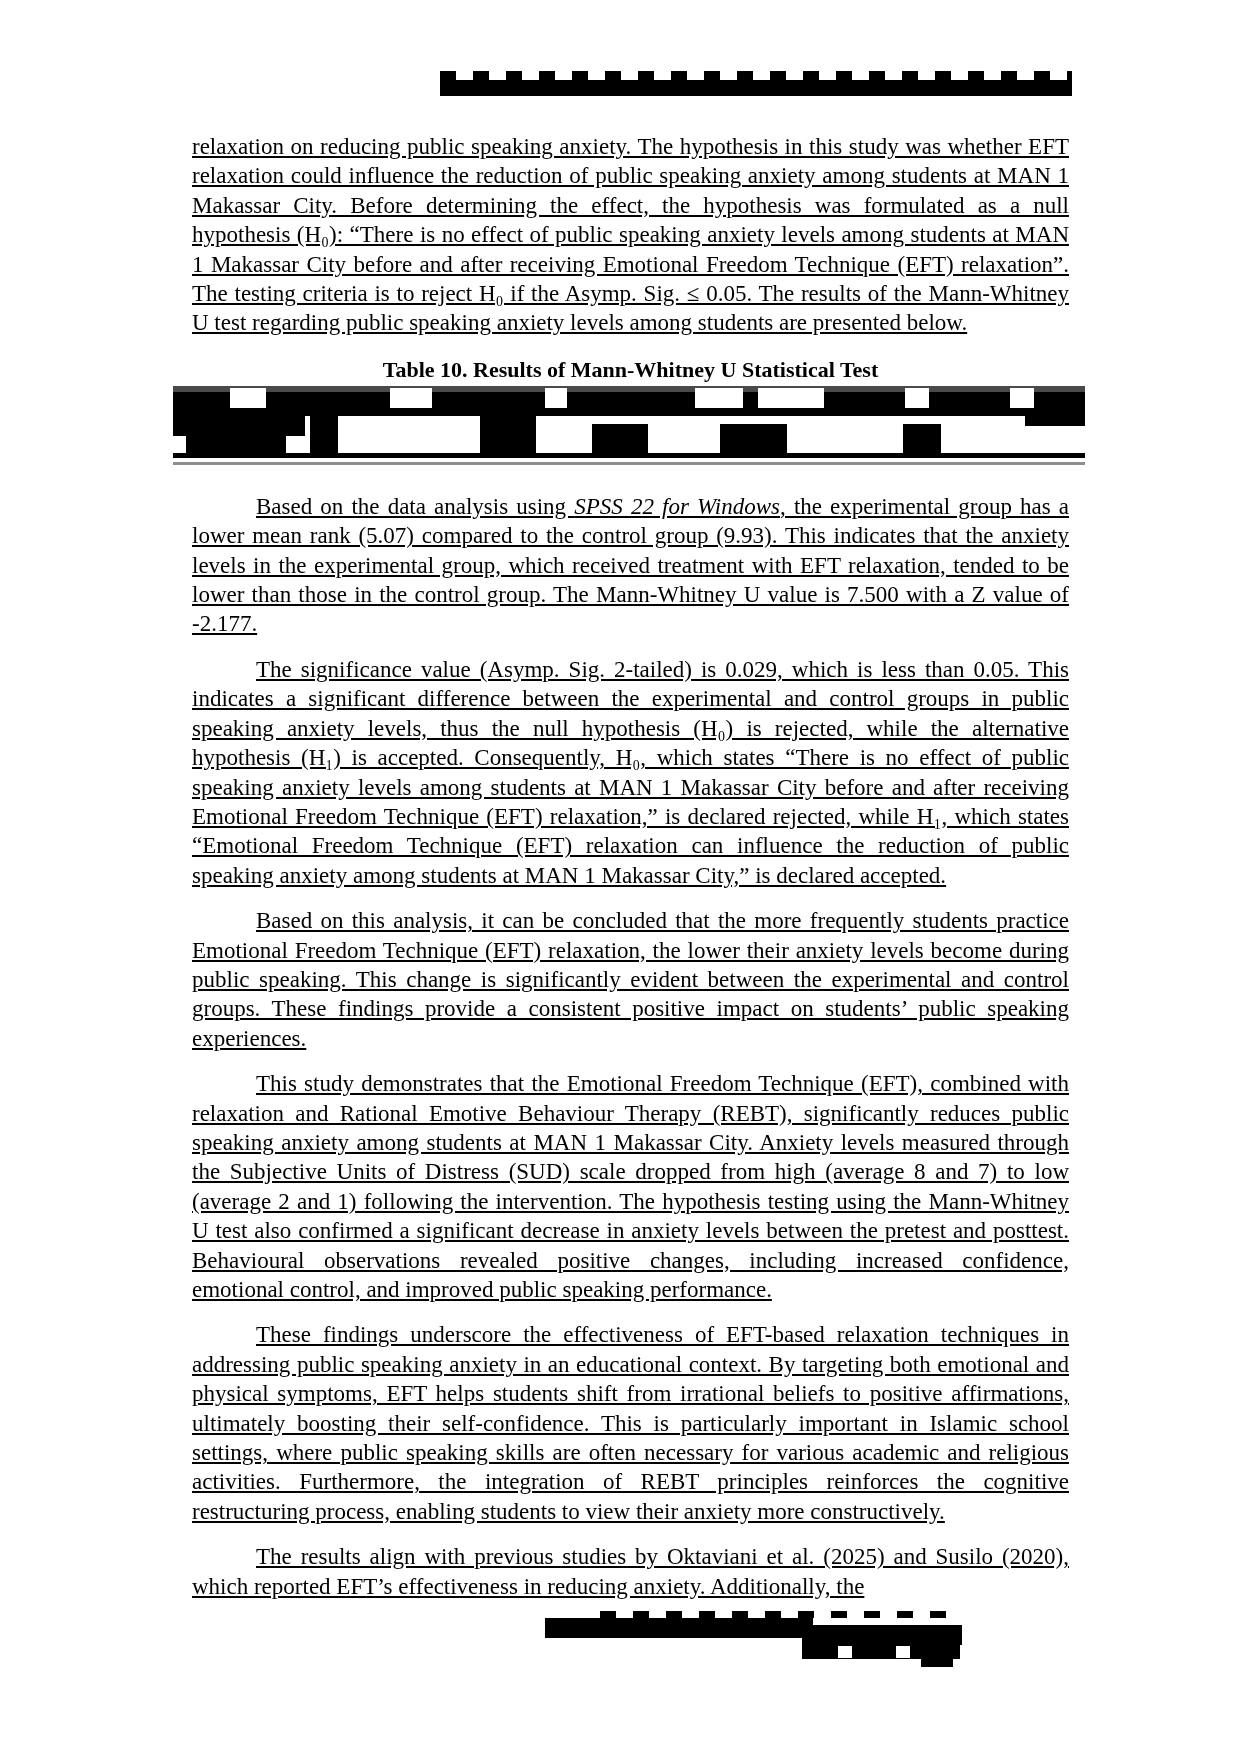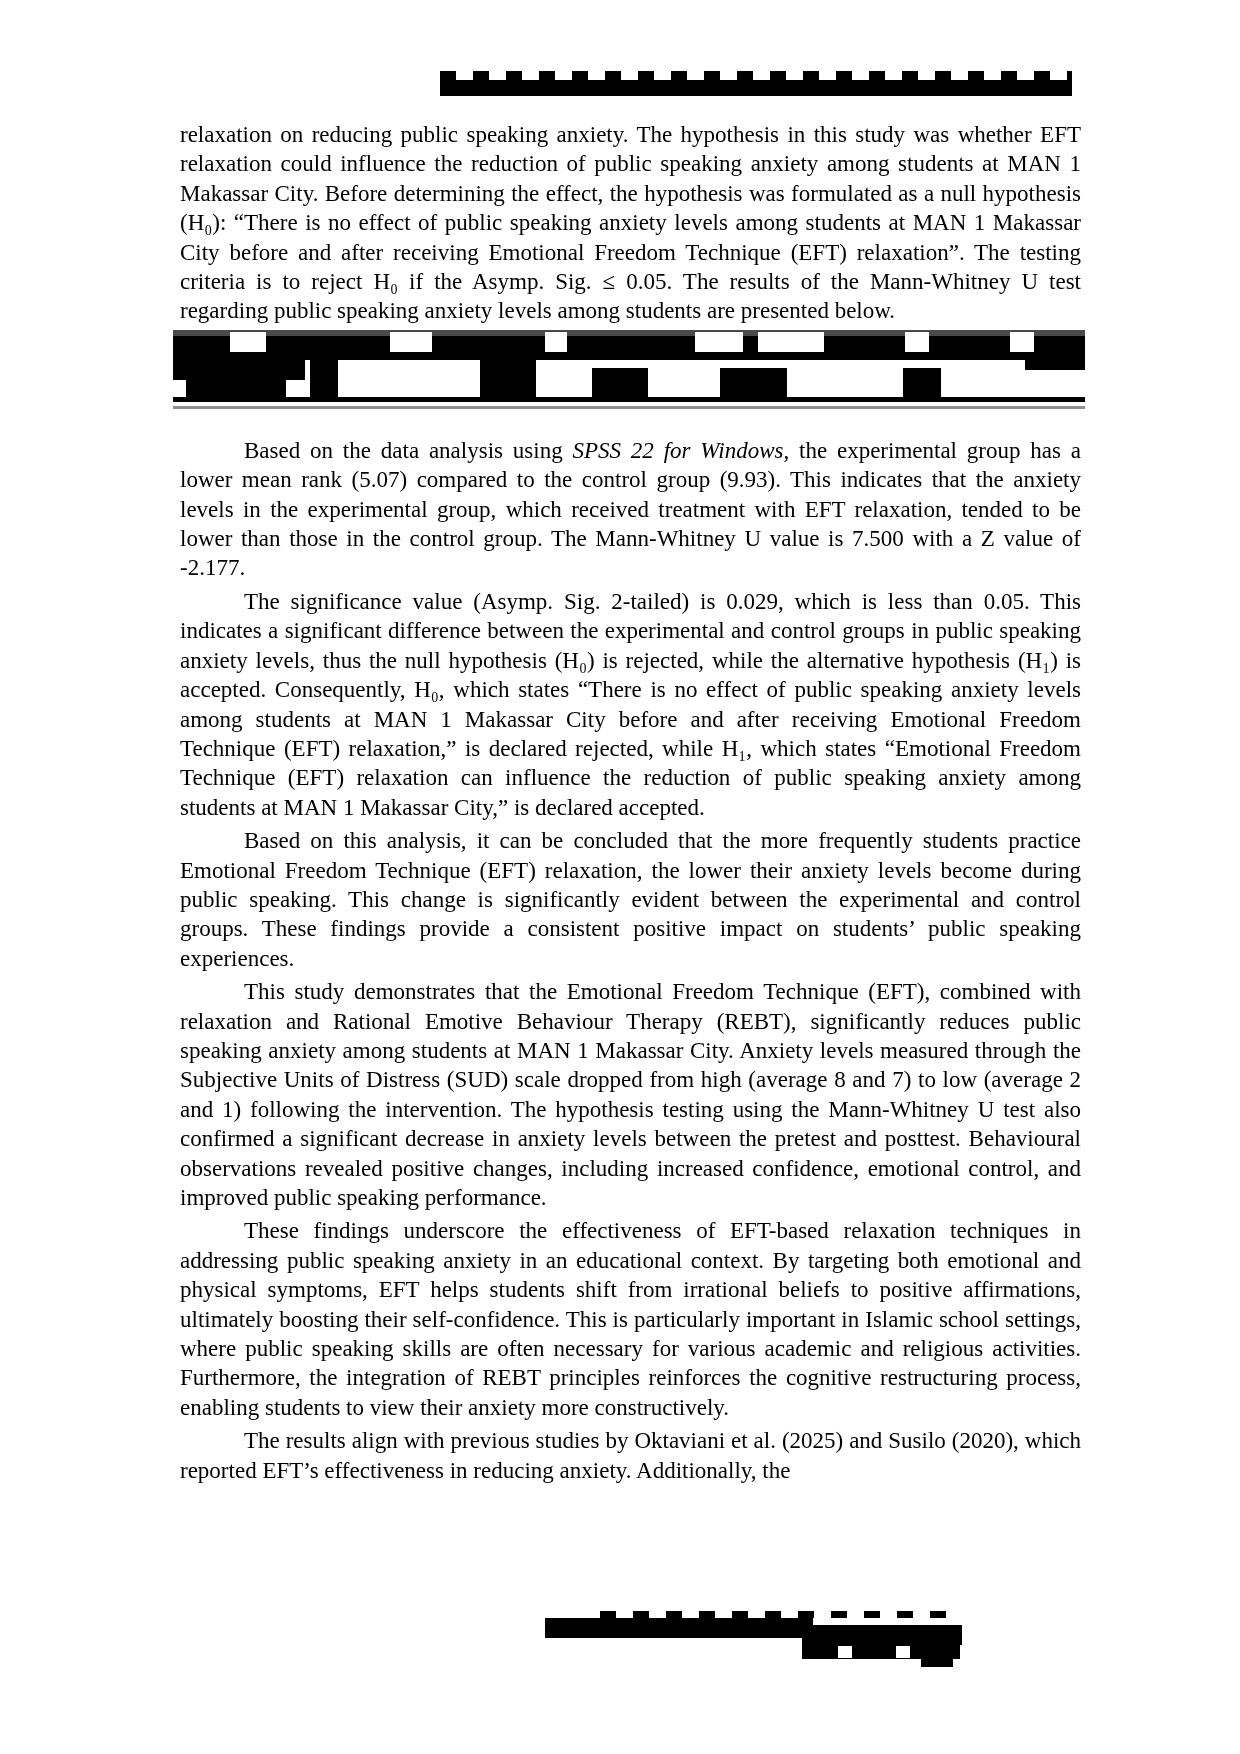--- a/index.html
+++ b/index.html
@@ -10,21 +10,21 @@
     color:#000;
     font-family:"Liberation Serif","DejaVu Serif",serif;
     overflow:hidden;
     margin:0 auto;
   }
   #redaction-layer{position:absolute;inset:0;pointer-events:none;}
   .content{
     position:absolute;left:176px;top:116px;width:909px;
     font-size:23px;line-height:29.4px;text-align:justify;
   }
-  .para{margin:4px;padding:0;}
+  .para{margin:16px;padding:0;text-decoration:underline;}
   .para.indent{text-indent:64px;}
   .caption{
     margin:19px 0 3px 0;
     text-align:center;font-weight:bold;
     font-size:22px;line-height:26px;
   }
   .table-redaction{
     position:relative;width:912px;height:79px;
     margin:0 0 27px -3px;
   }
@@ -49,20 +49,21 @@
       <div class="rx solid" style="left: 802px; top: 1625px; width: 160px; height: 20px;"></div>
       <div class="rx solid" style="left: 802px; top: 1645px; width: 158px; height: 14px;"></div>
       <div class="rx white" style="left: 838px; top: 1646px; width: 14px; height: 12px;"></div>
       <div class="rx white" style="left: 896px; top: 1646px; width: 14px; height: 12px;"></div>
       <div class="rx solid" style="left: 921px; top: 1659px; width: 32px; height: 8px;"></div>
     </div>
 
   <div class="content">
     <p class="para"><span>relaxation on reducing public speaking anxiety. The hypothesis in this study was whether EFT relaxation could influence the reduction of public speaking anxiety among students at MAN 1 Makassar City. Before determining the effect, the hypothesis was formulated as a null hypothesis (H₀): “There is no effect of public speaking anxiety levels among students at MAN 1 Makassar City before and after receiving Emotional Freedom Technique (EFT) relaxation”. The testing criteria is to reject H₀ if the Asymp. Sig. ≤ 0.05. The results of the Mann-Whitney U test regarding public speaking anxiety levels among students are presented below.</span></p>
 
+    <div class="caption">Table 10. Results of Mann-Whitney U Statistical Test</div>
 
     <div class="table-redaction" id="table-redaction">
         <div class="rx gray" style="left: 0px; top: 0px; width: 912px; height: 6px;"></div>
         <div class="rx solid" style="left: 0px; top: 6px; width: 912px; height: 24px;"></div>
         <div class="rx white" style="left: 57px; top: 2px; width: 36px; height: 20px;"></div>
         <div class="rx white" style="left: 217px; top: 2px; width: 42px; height: 20px;"></div>
         <div class="rx white" style="left: 372px; top: 2px; width: 22px; height: 20px;"></div>
         <div class="rx white" style="left: 522px; top: 2px; width: 48px; height: 20px;"></div>
         <div class="rx white" style="left: 585px; top: 2px; width: 66px; height: 20px;"></div>
         <div class="rx white" style="left: 732px; top: 2px; width: 24px; height: 20px;"></div>

